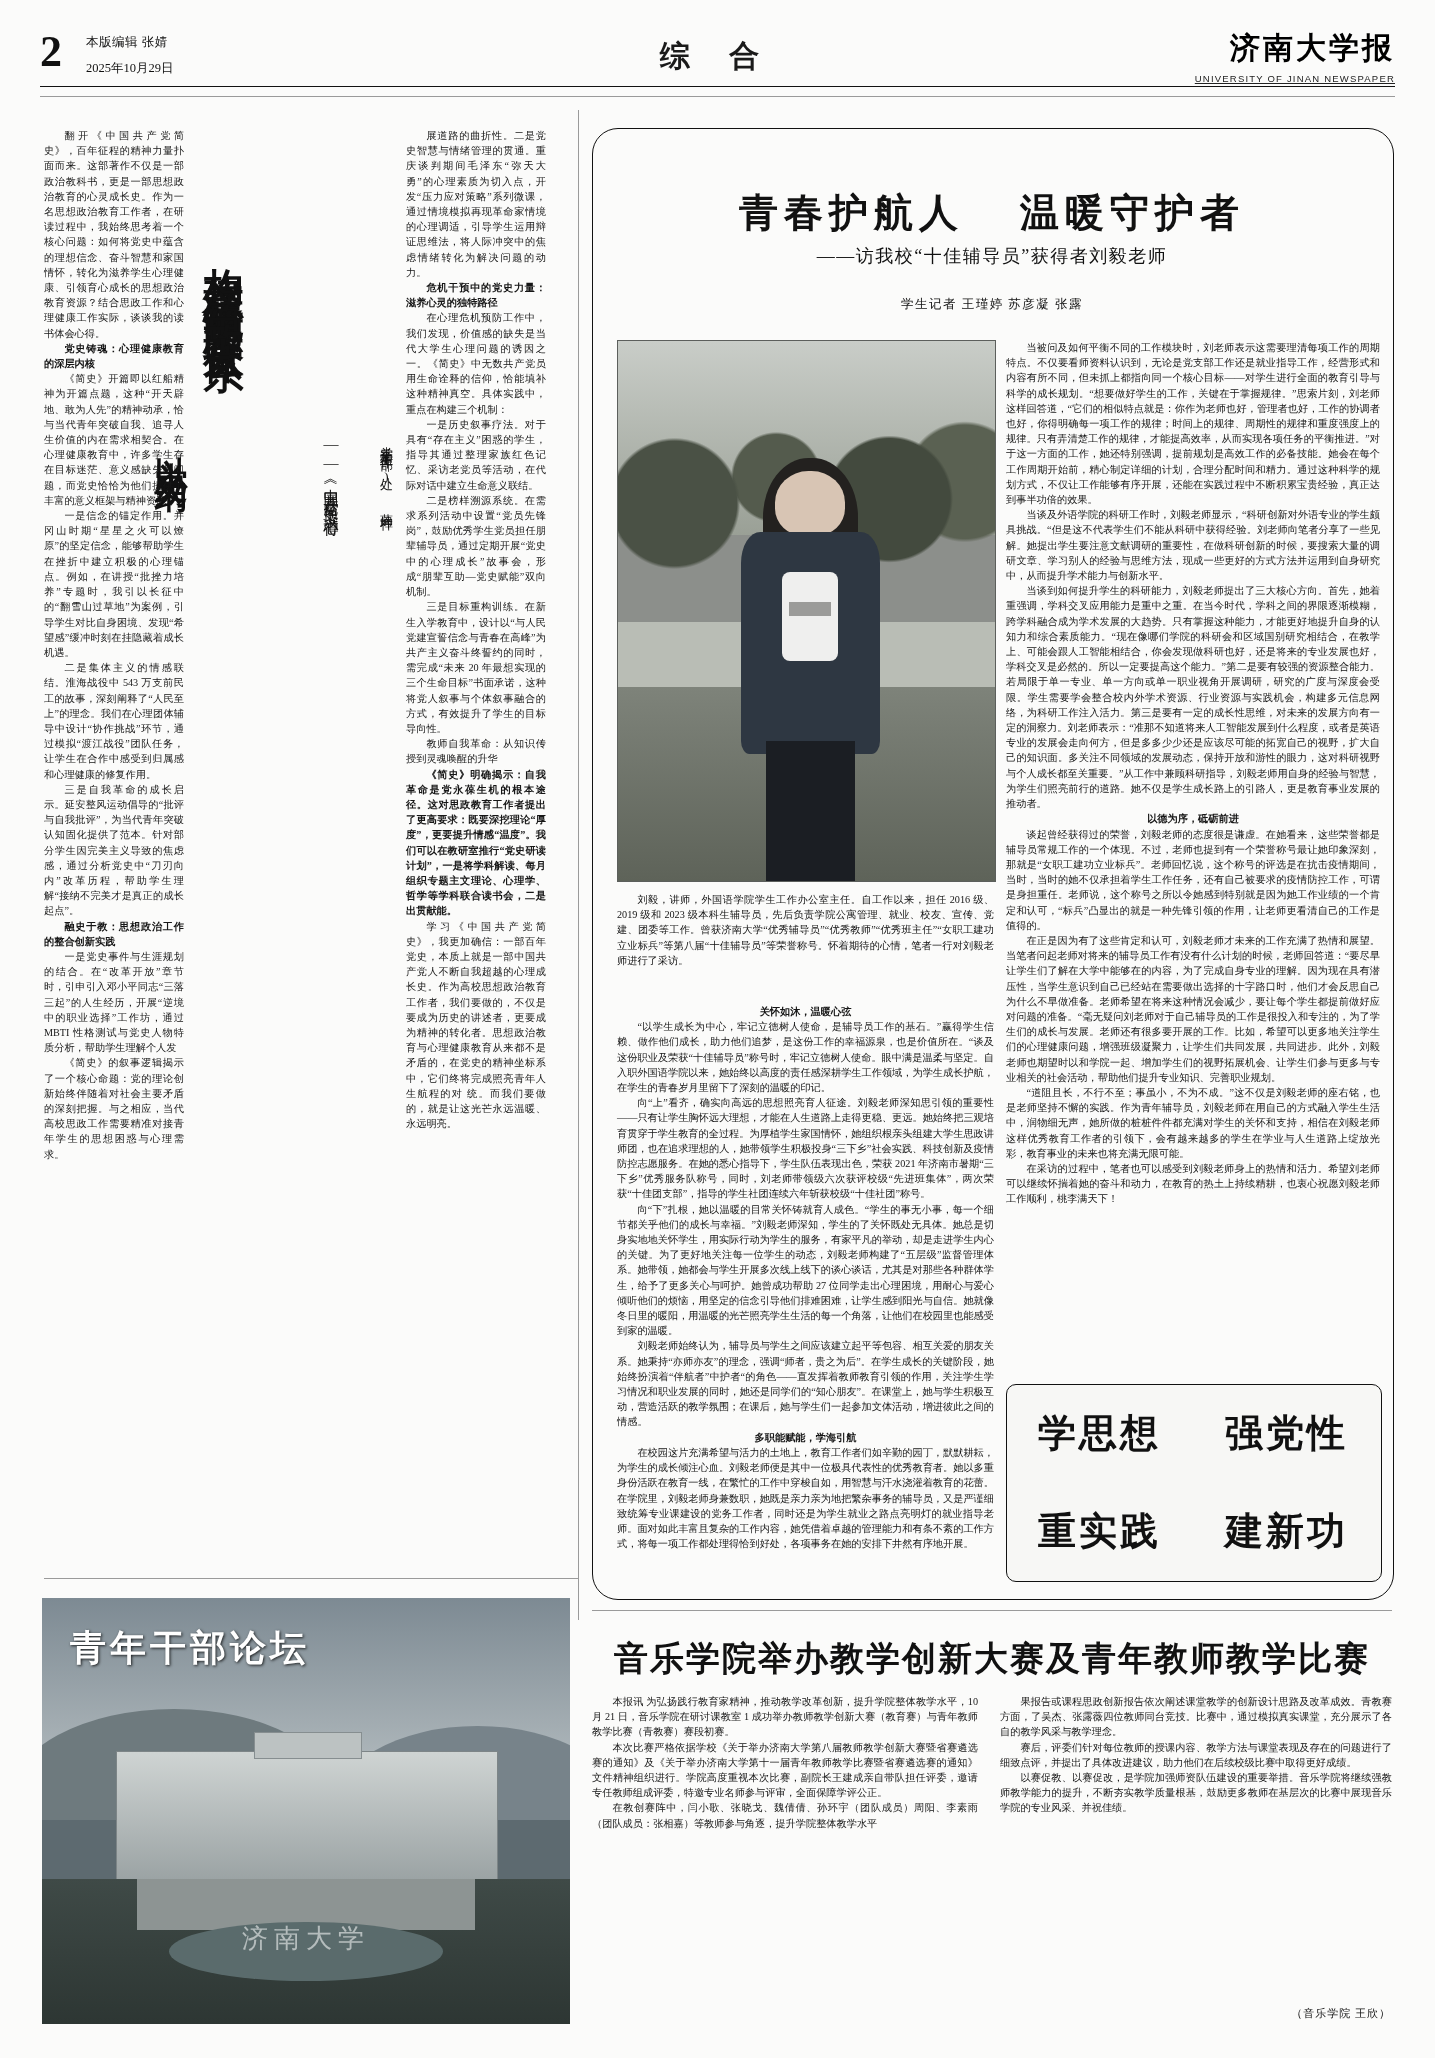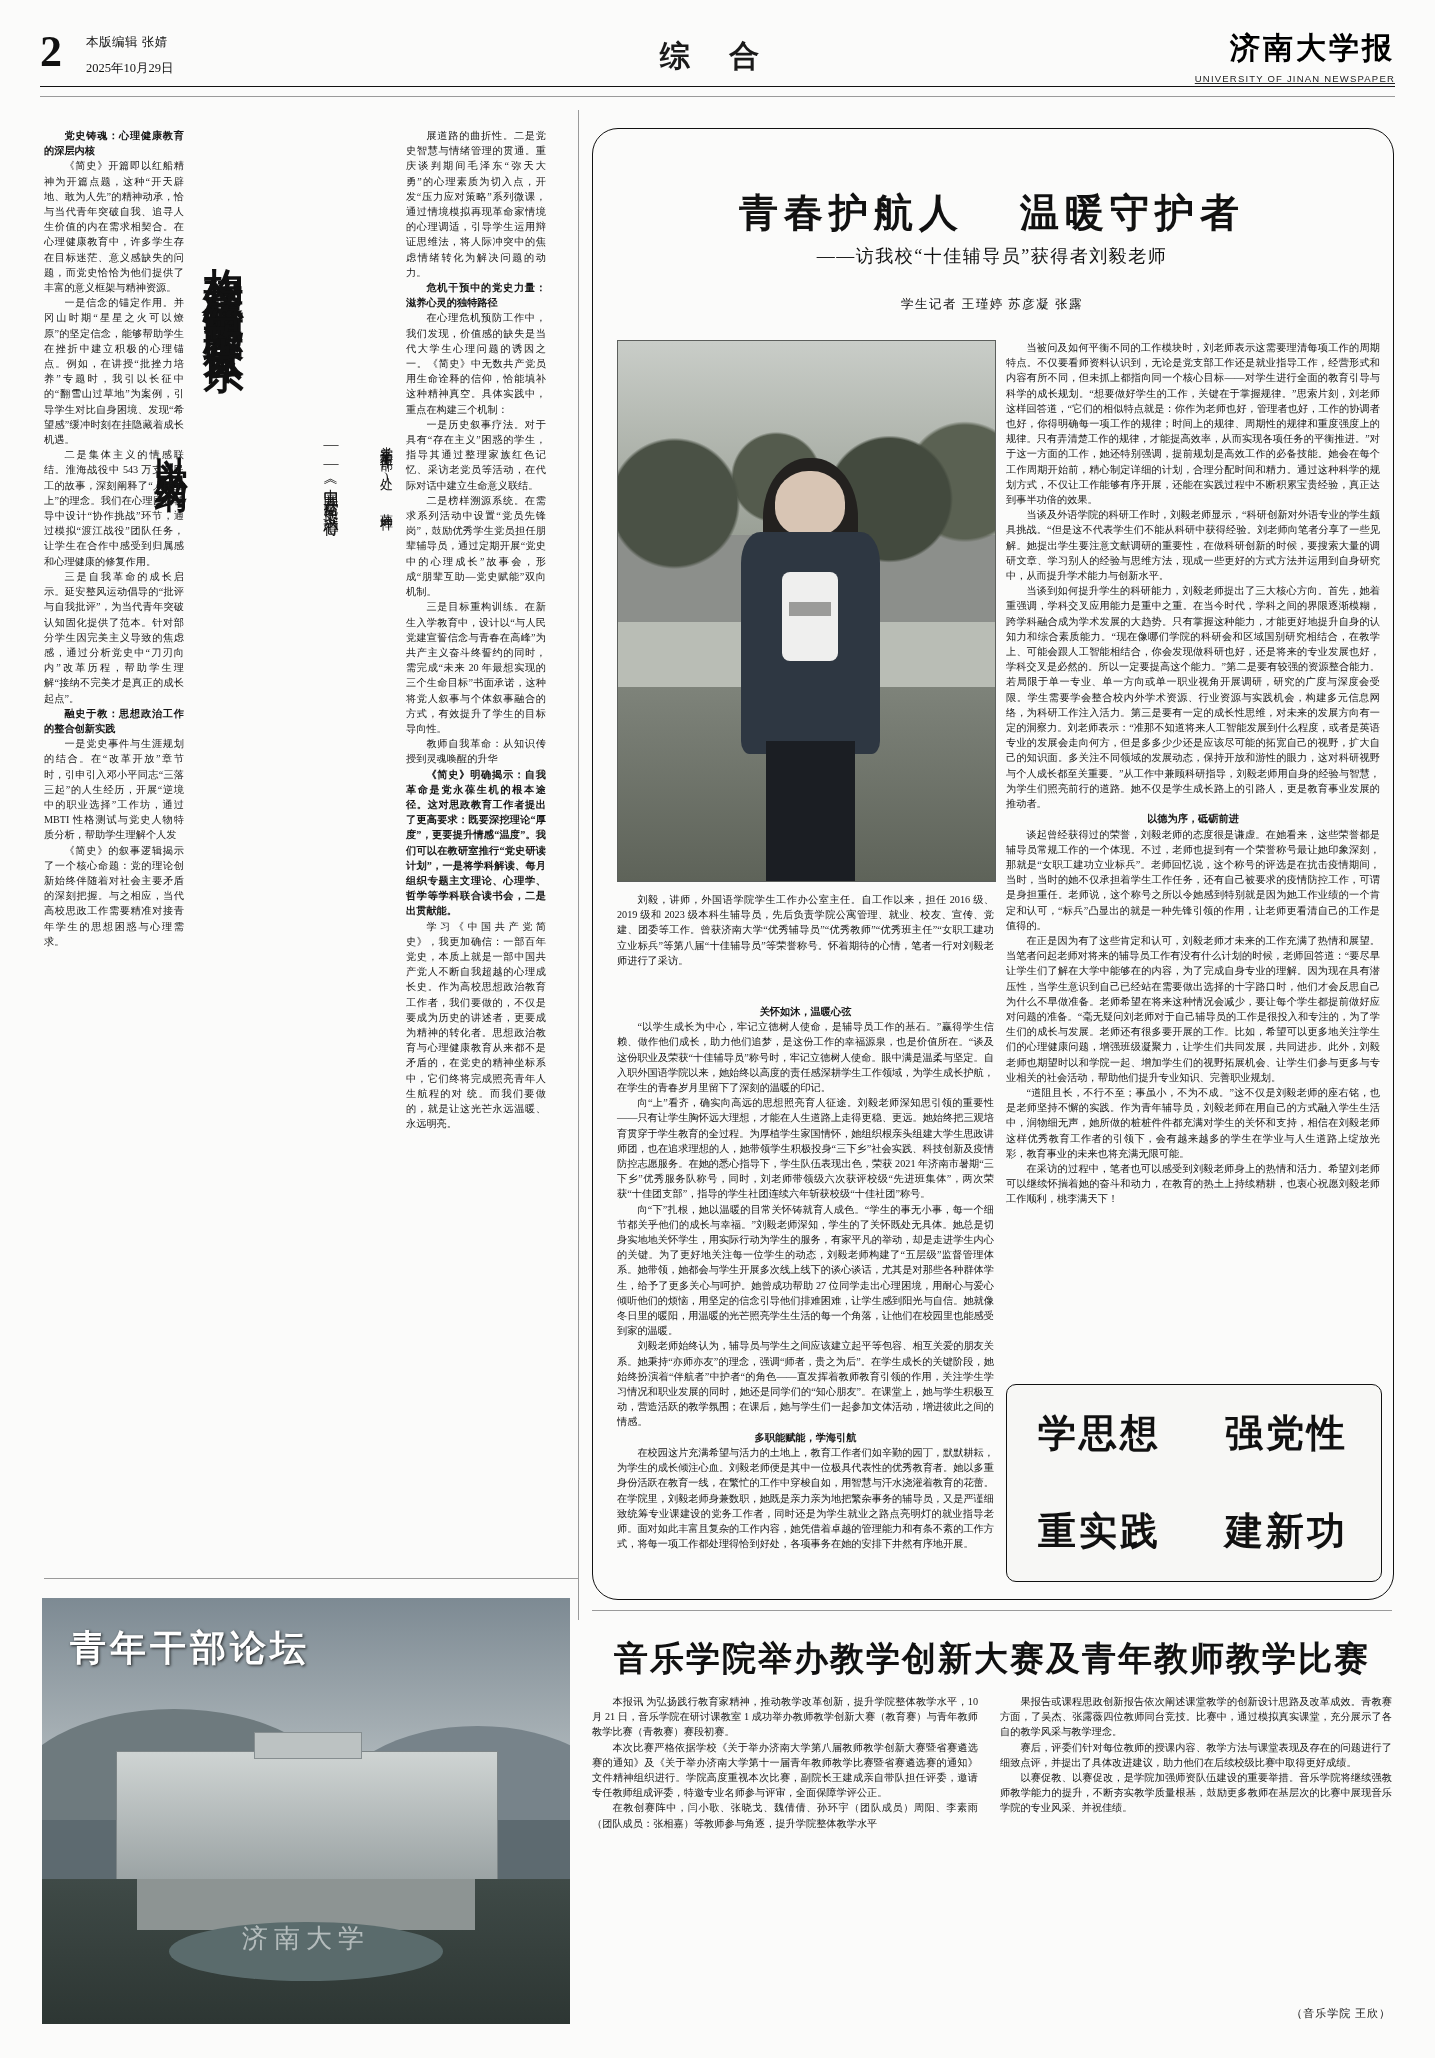--- a/index.html
+++ b/index.html
@@ -401,20 +401,21 @@
     <div class="vtitle2">以党史为纲</div>
   </div>
   <div class="vsub-wrap">
     <div class="vsub">——《中国共产党简史》读书心得</div>
   </div>
   <div class="vauthor-wrap">
     <div class="vauthor">党委学生工作部(处)  蔺坤祥</div>
   </div>
 
   <div class="col" id="lf-col1" style="left:44px; top:128px; width:140px; height:1430px;">
+      <p>翻开《中国共产党简史》，百年征程的精神力量扑面而来。这部著作不仅是一部政治教科书，更是一部思想政治教育的心灵成长史。作为一名思想政治教育工作者，在研读过程中，我始终思考着一个核心问题：如何将党史中蕴含的理想信念、奋斗智慧和家国情怀，转化为滋养学生心理健康、引领育心成长的思想政治教育资源？结合思政工作和心理健康工作实际，谈谈我的读书体会心得。</p>
       <p class="subhead">党史铸魂：心理健康教育的深层内核</p>
       <p>《简史》开篇即以红船精神为开篇点题，这种“开天辟地、敢为人先”的精神动承，恰与当代青年突破自我、追寻人生价值的内在需求相契合。在心理健康教育中，许多学生存在目标迷茫、意义感缺失的问题，而党史恰恰为他们提供了丰富的意义框架与精神资源。</p>
       <p>一是信念的锚定作用。并冈山时期“星星之火可以燎原”的坚定信念，能够帮助学生在挫折中建立积极的心理锚点。例如，在讲授“批挫力培养”专题时，我引以长征中的“翻雪山过草地”为案例，引导学生对比自身困境、发现“希望感”缓冲时刻在挂隐藏着成长机遇。</p>
       <p>二是集体主义的情感联结。淮海战役中 543 万支前民工的故事，深刻阐释了“人民至上”的理念。我们在心理团体辅导中设计“协作挑战”环节，通过模拟“渡江战役”团队任务，让学生在合作中感受到归属感和心理健康的修复作用。</p>
       <p>三是自我革命的成长启示。延安整风运动倡导的“批评与自我批评”，为当代青年突破认知固化提供了范本。针对部分学生因完美主义导致的焦虑感，通过分析党史中“刀刃向内”改革历程，帮助学生理解“接纳不完美才是真正的成长起点”。</p>
       <p class="subhead">融史于教：思想政治工作的整合创新实践</p>
       <p>一是党史事件与生涯规划的结合。在“改革开放”章节时，引申引入邓小平同志“三落三起”的人生经历，开展“逆境中的职业选择”工作坊，通过 MBTI 性格测试与党史人物特质分析，帮助学生理解个人发</p>
       <p>《简史》的叙事逻辑揭示了一个核心命题：党的理论创新始终伴随着对社会主要矛盾的深刻把握。与之相应，当代高校思政工作需要精准对接青年学生的思想困惑与心理需求。</p>
     </div>
   <div class="col" id="lf-col2" style="left:406px; top:128px; width:140px; height:1430px;">

